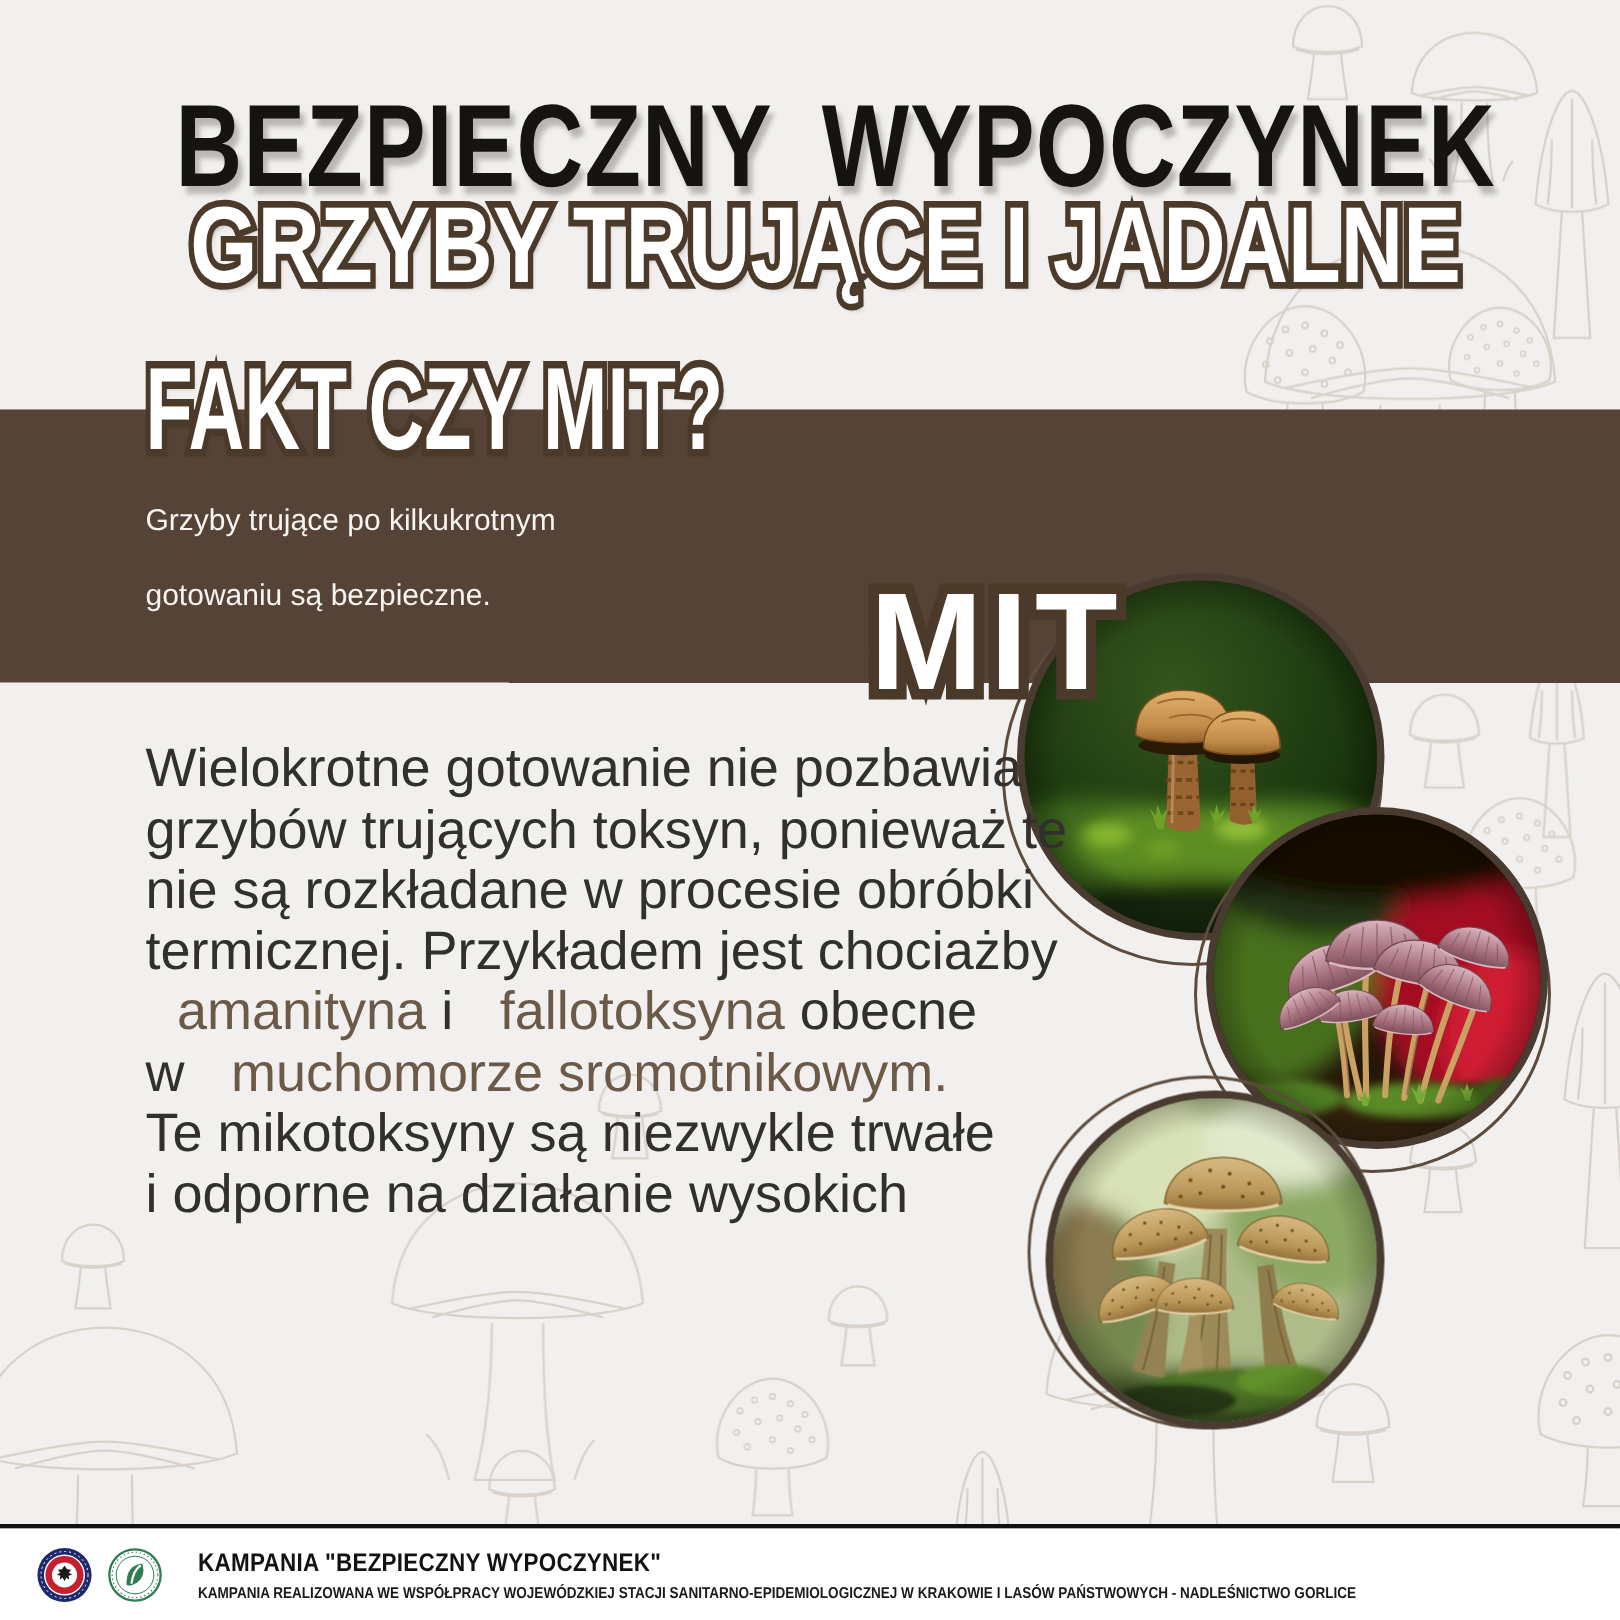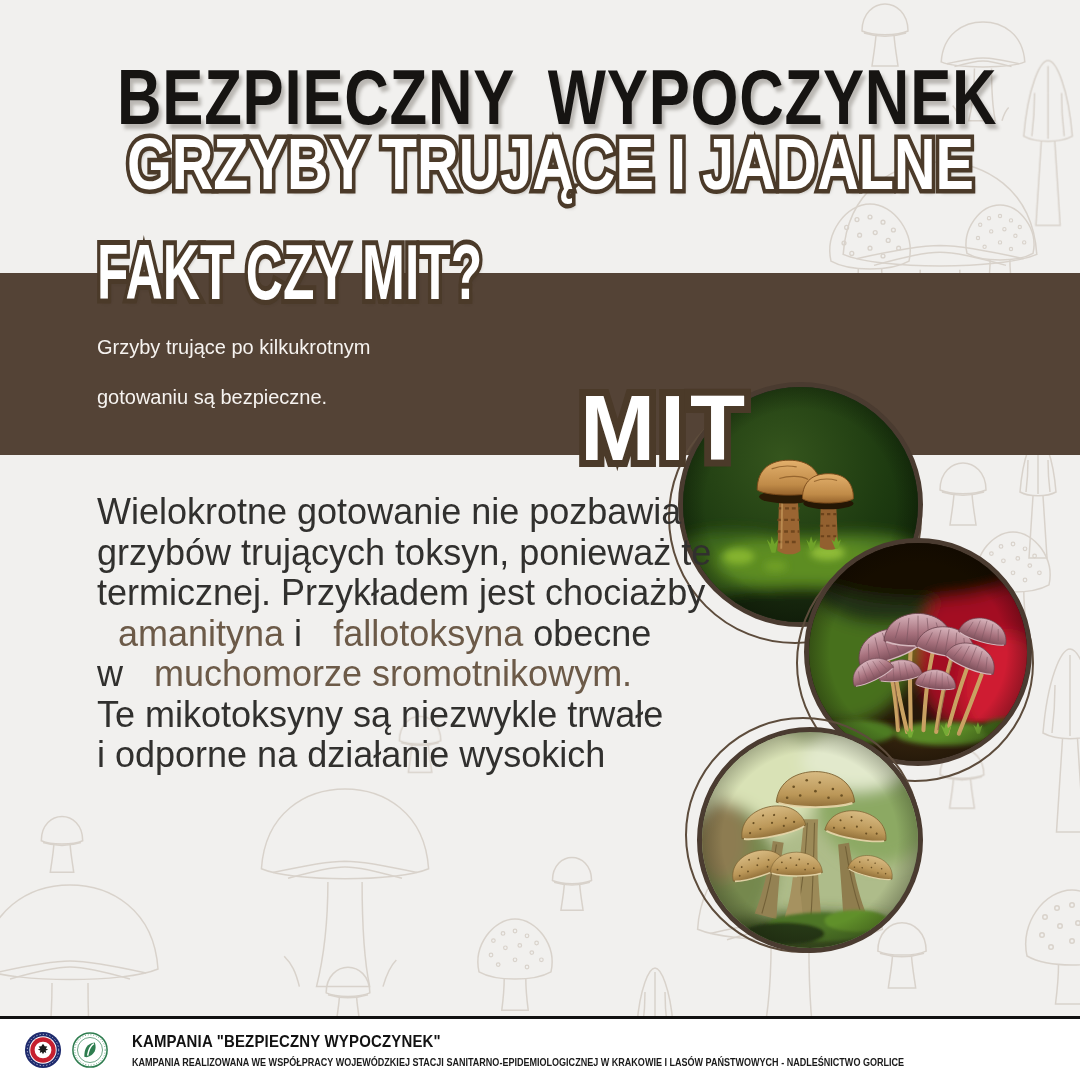--- a/index.html
+++ b/index.html
@@ -350,20 +350,21 @@
   <div class="mit-wrap outlined">
     <span class="stack">
       <span class="stroke" aria-hidden="true">MIT</span>
       <span class="fill">MIT</span>
     </span>
   </div>
 
   <div class="body-text">
     <div class="body-line"><span>Wielokrotne gotowanie nie pozbawia</span></div>
     <div class="body-line"><span>grzybów trujących toksyn, ponieważ te</span></div>
+    <div class="body-line"><span>nie są rozkładane w procesie obróbki</span></div>
     <div class="body-line"><span>termicznej. Przykładem jest chociażby</span></div>
     <div class="body-line"><span class="hl">amanityna</span><span> i </span><span class="hl">fallotoksyna</span><span> obecne</span></div>
     <div class="body-line"><span>w </span><span class="hl">muchomorze sromotnikowym.</span></div>
     <div class="body-line"><span>Te mikotoksyny są niezwykle trwałe</span></div>
     <div class="body-line"><span>i odporne na działanie wysokich</span></div>
   </div>
 
   <div class="footer-line"></div>
   <div class="footer">
     <svg class="logo" width="38" height="38" viewBox="0 0 40 40">

